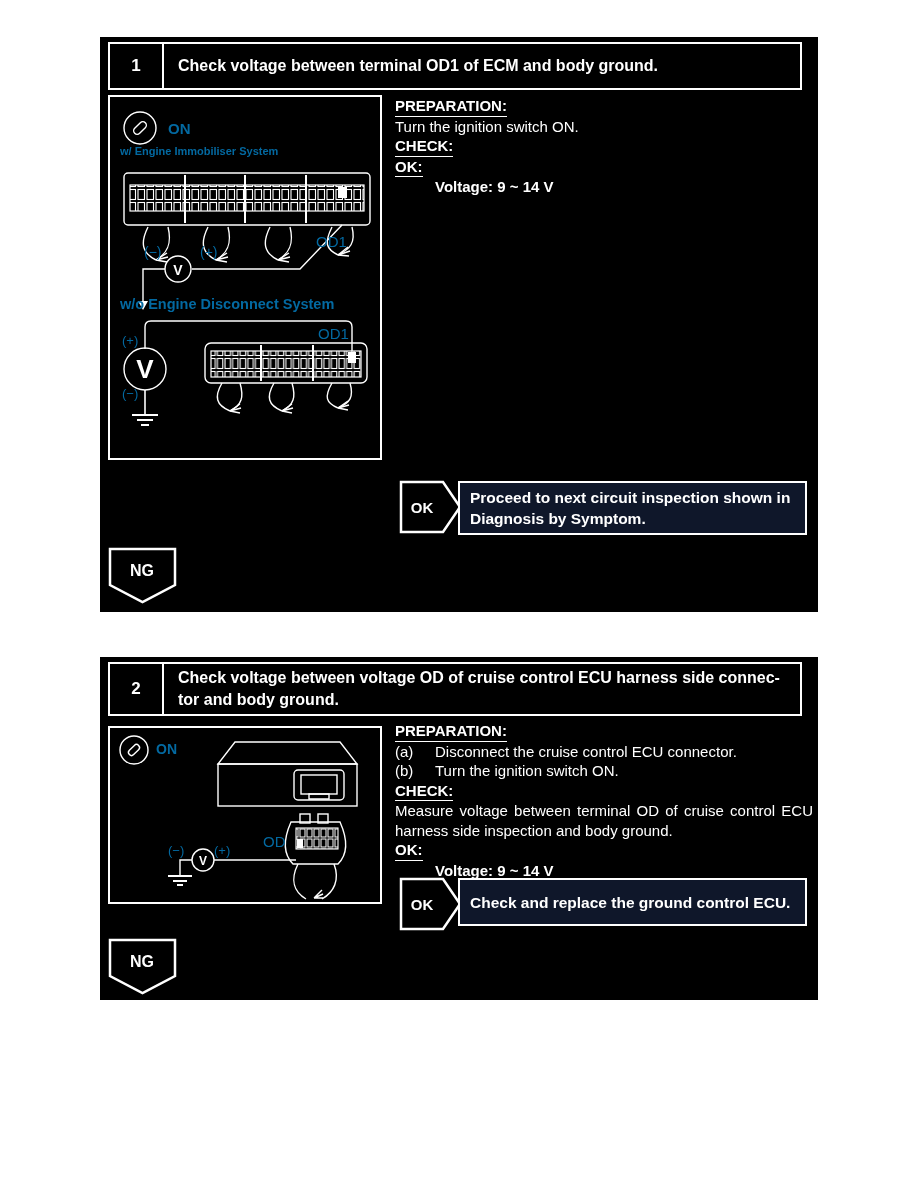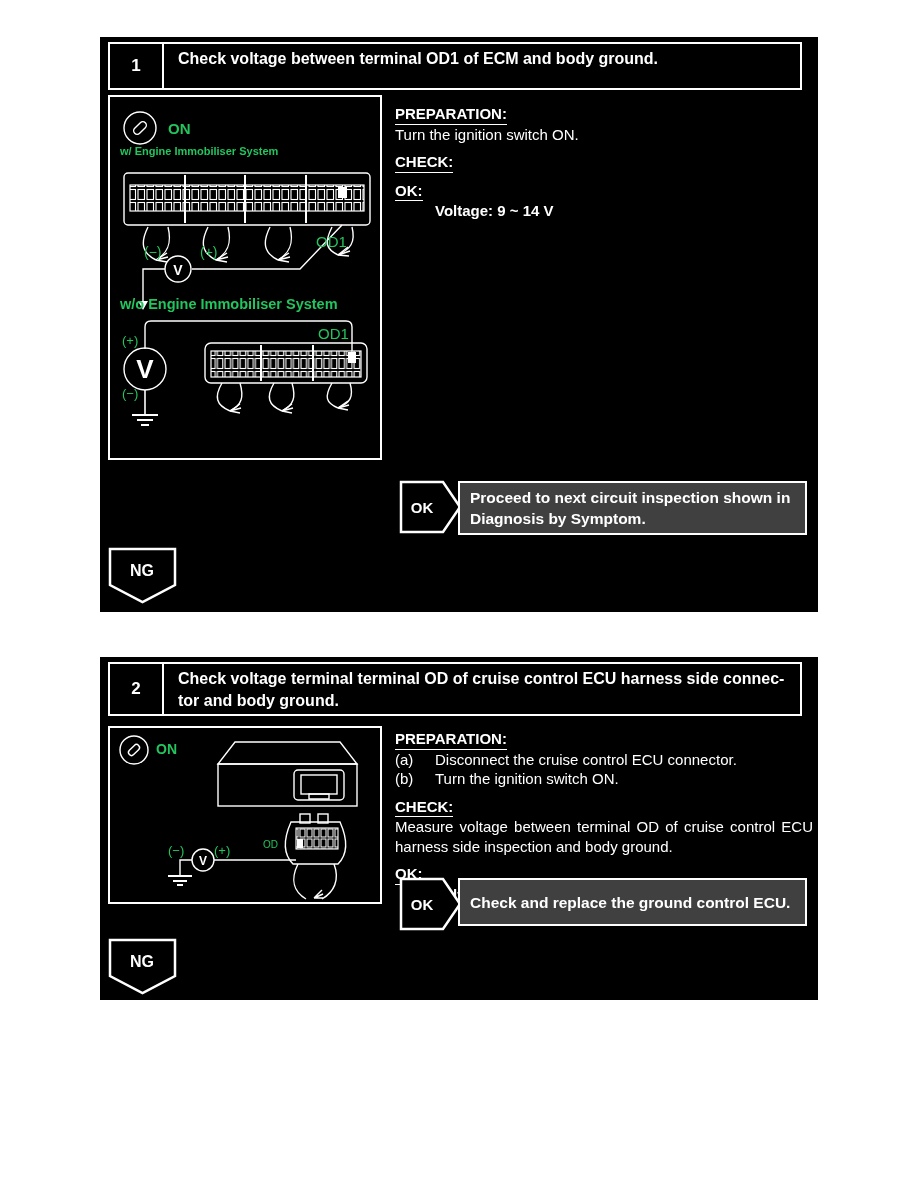--- a/index.html
+++ b/index.html
@@ -7,39 +7,39 @@
     width:918px; height:1188px; position:relative; background:#ffffff;
     font-family:"Liberation Sans","DejaVu Sans",sans-serif;
     -webkit-font-smoothing:antialiased;
   }
   .panel { position:absolute; background:#000; color:#fff; overflow:hidden; }
   #p1 { left:100px; top:37px;  width:718px; height:575px; }
   #p2 { left:100px; top:657px; width:718px; height:343px; }
 
   .hdr { position:absolute; left:8px; top:5px; width:690px; border:2px solid #fff; display:flex; background:#000; }
   .hdr .num { width:52px; flex:none; border-right:2px solid #fff; display:flex; align-items:center; justify-content:center; font-weight:bold; font-size:17px; }
-  .hdr .ttl { flex:1; display:flex; flex-direction:column; padding:4px 10px 4px 14px; font-weight:bold; font-size:16px; line-height:1.35; }
+  .hdr .ttl { flex:1; display:flex; flex-direction:column; justify-content:center; padding:4px 10px 4px 14px; font-weight:bold; font-size:16px; line-height:1.35; }
 
   .diag { position:absolute; border:2px solid #fff; background:#000; }
   #diag1 { left:8px; top:58px; width:270px; height:361px; }
   #diag2 { left:8px; top:69px; width:270px; height:174px; }
   .diag svg { position:absolute; left:0; top:0; }
-  .lbl { position:absolute; color:#22c55e; white-space:nowrap; }
+  .lbl { position:absolute; color:#0369a1; white-space:nowrap; }
   .lbl.b { font-weight:bold; }
 
   .rcol { position:absolute; left:295px; width:418px; font-size:15px; line-height:19.5px; }
   #rcol1 { top:59px; } #rcol2 { top:64px; }
-  .hu { font-weight:bold; display:inline-block; border-bottom:1.5px solid #fff; padding-bottom:0px;margin-top:8px; }
+  .hu { font-weight:bold; display:inline-block; border-bottom:1.5px solid #fff; padding-bottom:0px; }
   .just { text-align:justify; }
   .voltage { font-weight:bold; padding-left:40px; }
   .listrow { display:flex; }
   .listrow .marker { width:40px; flex:none; }
 
   .okpent { position:absolute; }
-  .resbox { position:absolute; border:2.5px solid #fff; background:#404040; display:flex; align-items:center;
+  .resbox { position:absolute; border:2.5px solid #fff; background:#0f172a; display:flex; align-items:center;
             font-weight:bold; font-size:15.5px; line-height:21px; padding:2px 4px 2px 10px; }
   #res1 { left:358px; top:444px; width:331px; height:46px; }
   #res2 { left:358px; top:221px; width:331px; height:40px; }
   #ok1 { left:299px; top:443px; } #ok2 { left:299px; top:220px; }
   #ng1 { left:8px; top:510px; }  #ng2 { left:8px; top:281px; }
 
   svg text { fill:#fff; font-family:"Liberation Sans","DejaVu Sans",sans-serif; font-weight:bold; }
   .stroke { stroke:#fff; fill:none; stroke-width:1.4; }
 </style>
 </head>
@@ -132,21 +132,21 @@
           <line x1="31" y1="328" x2="39" y2="328"></line>
         </g>
       </g>
     </svg>
 
     <span class="lbl b" style="left:58px; top:23px; font-size:15px;">ON</span>
     <span class="lbl b" style="left:10px; top:48px; font-size:11px;">w/ Engine Immobiliser System</span>
     <span class="lbl" style="left:206px; top:136px; font-size:15px;">OD1</span>
     <span class="lbl" style="left:34px; top:147px; font-size:14px;">(−)</span>
     <span class="lbl" style="left:90px; top:147px; font-size:14px;">(+)</span>
-    <span class="lbl b" style="left:10px; top:199px; font-size:14.5px;">w/o Engine Immobiliser System</span>
+    <span class="lbl b" style="left:10px; top:199px; font-size:14.5px;">w/o Engine Disconnect System</span>
     <span class="lbl" style="left:208px; top:228px; font-size:15px;">OD1</span>
     <span class="lbl" style="left:12px; top:236px; font-size:13px;">(+)</span>
     <span class="lbl" style="left:12px; top:289px; font-size:13px;">(−)</span>
   </div>
 
   <div class="rcol" id="rcol1">
     <div><span class="hu">PREPARATION:</span></div>
     <div>Turn the ignition switch ON.</div>
     <div><span class="hu">CHECK:</span></div>
     <div><span class="hu">OK:</span></div>
@@ -165,21 +165,21 @@
     <polygon points="2,2 67,2 67,38 34.5,55 2,38" fill="#000" stroke="#fff" stroke-width="2.5"></polygon>
     <text x="34" y="29" font-size="16" text-anchor="middle">NG</text>
   </svg>
 </div>
 
 <div class="panel" id="p2">
 
   <div class="hdr" style="height:50px;">
     <div class="num">2</div>
     <div class="ttl">
-      <span>Check voltage terminal terminal OD of cruise control ECU harness side connec-</span>
+      <span>Check voltage between voltage OD of cruise control ECU harness side connec-</span>
       <span>tor and body ground.</span>
     </div>
   </div>
 
   <div class="diag" id="diag2">
     <svg width="270" height="174" viewBox="0 0 270 174">
       <defs>
         <pattern id="pg3" width="7" height="10" patternUnits="userSpaceOnUse">
           <rect x="1" y="1" width="5" height="8" fill="none" stroke="#fff" stroke-width="1"></rect>
         </pattern>
@@ -220,21 +220,21 @@
           <line x1="58" y1="148" x2="82" y2="148"></line>
           <line x1="63" y1="153" x2="77" y2="153"></line>
           <line x1="67" y1="157" x2="73" y2="157"></line>
         </g>
       </g>
     </svg>
 
     <span class="lbl b" style="left:46px; top:13px; font-size:14px;">ON</span>
     <span class="lbl" style="left:58px; top:115px; font-size:13px;">(−)</span>
     <span class="lbl" style="left:104px; top:115px; font-size:13px;">(+)</span>
-    <span class="lbl" style="left:153px; top:111px; font-size:10px;">OD</span>
+    <span class="lbl" style="left:153px; top:105px; font-size:15px;">OD</span>
   </div>
 
   <div class="rcol" id="rcol2">
     <div><span class="hu">PREPARATION:</span></div>
     <div class="listrow">
       <span class="marker">(a)</span>
       <span>Disconnect the cruise control ECU connector.</span>
     </div>
     <div class="listrow">
       <span class="marker">(b)</span>

